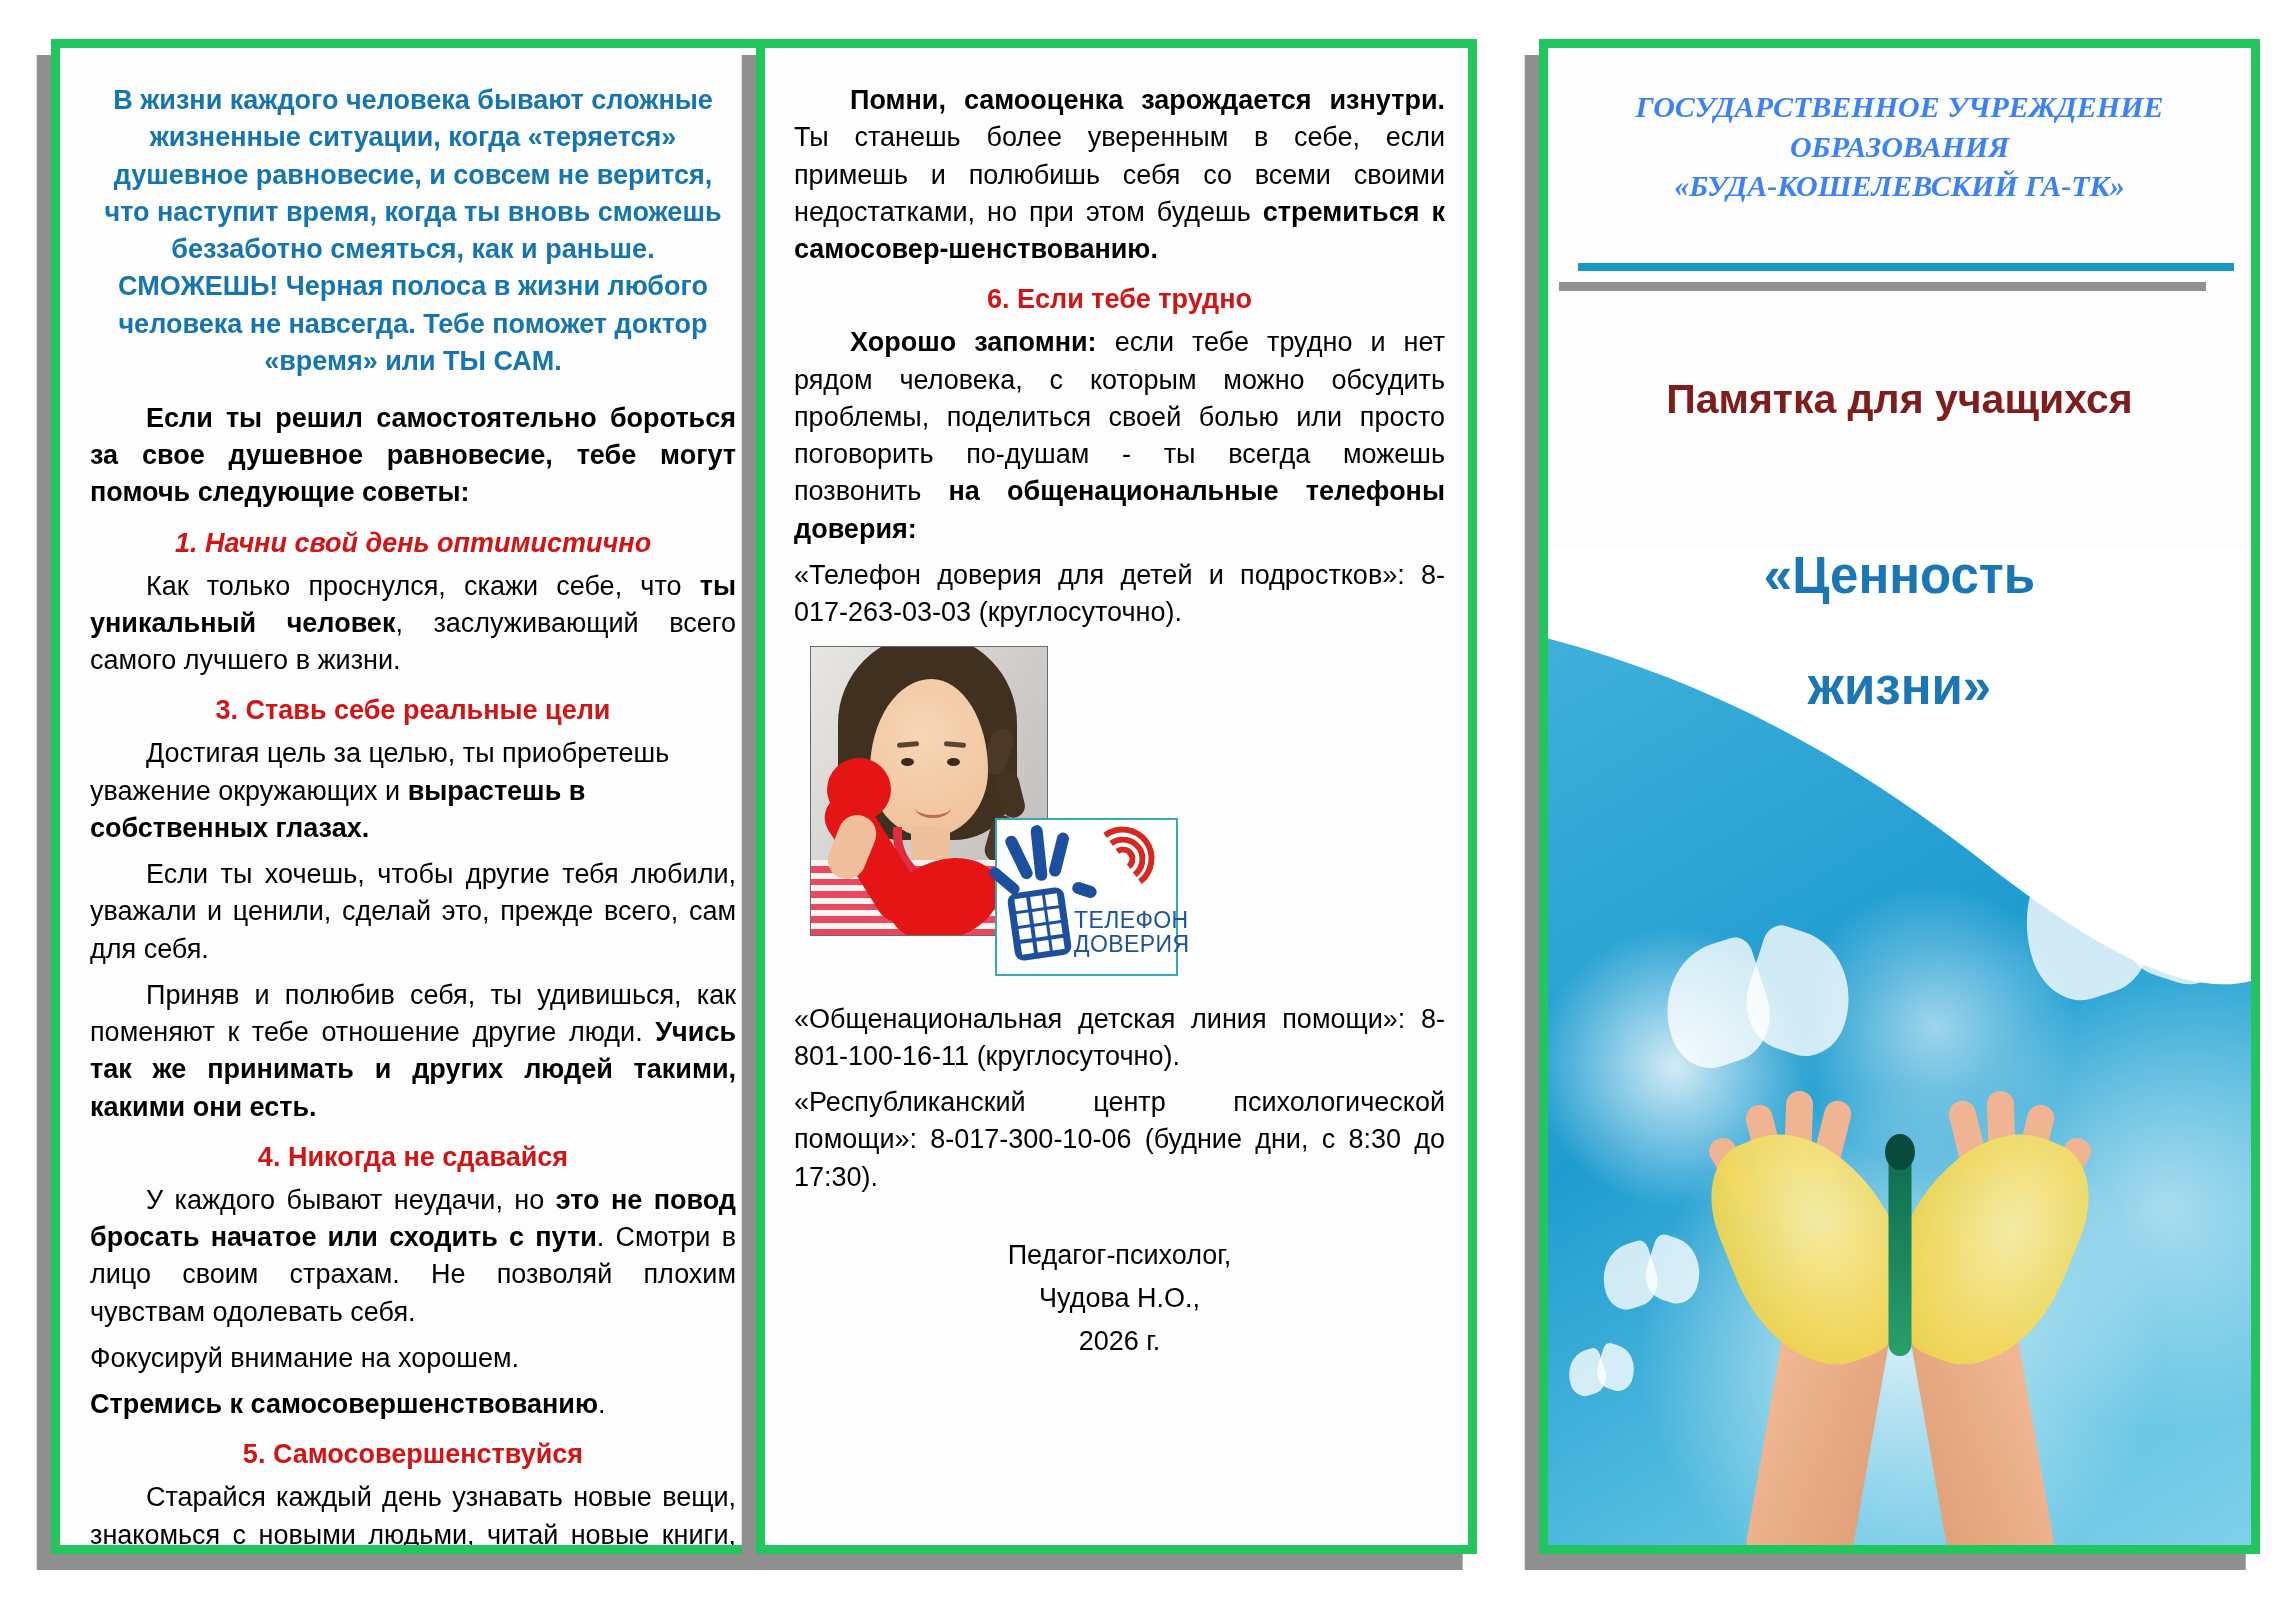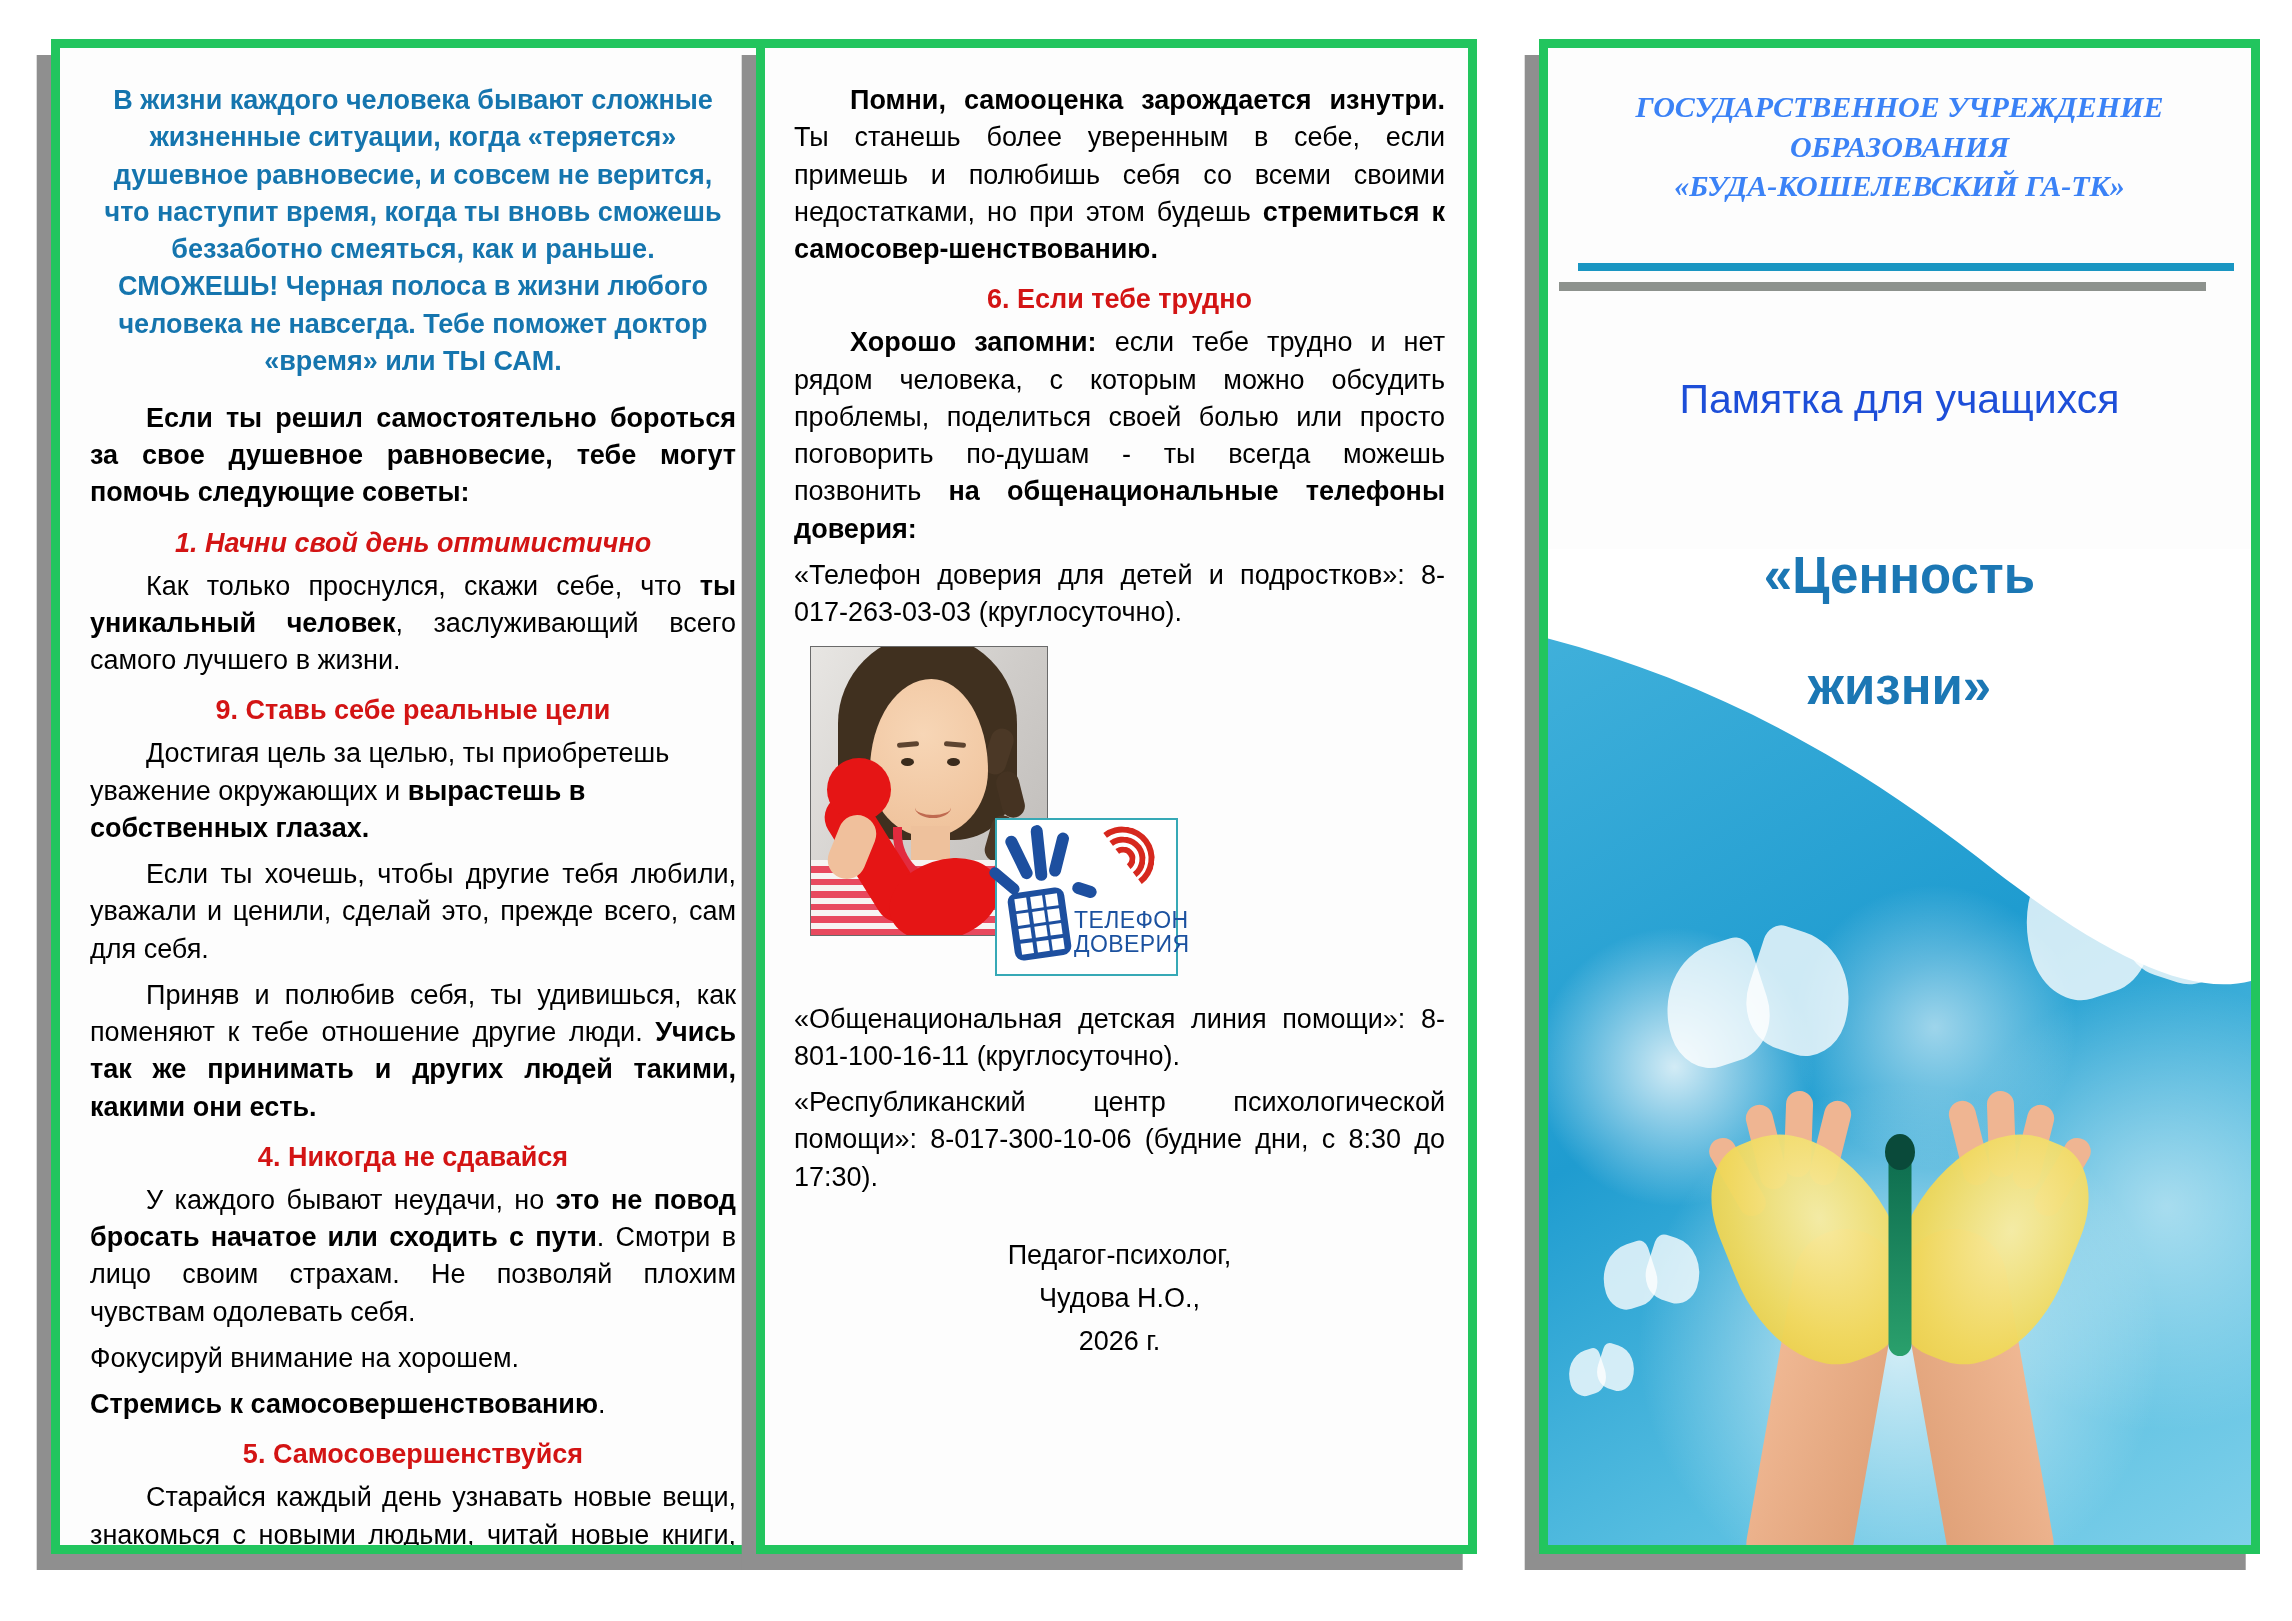--- a/index.html
+++ b/index.html
@@ -77,22 +77,22 @@
   .sig{text-align:center;font-size:27px;line-height:1.6;margin-top:38px}
   .sig span{display:block}
 
   
   .org{position:absolute;top:39px;left:21.5px;right:21.5px;text-align:center;z-index:3;
        font-family:"Liberation Serif","DejaVu Serif",serif;font-style:italic;font-weight:bold;
        font-size:30px;line-height:1.32;color:#3b82f6}
   .org span{display:block}
   .rule-t{position:absolute;top:215px;left:30px;width:656px;height:8px;background:#1a96c2;z-index:3}
   .rule-g{position:absolute;top:234px;left:10.7px;width:647px;height:9px;background:#8d928d;z-index:3}
-  .sub{position:absolute;top:328px;left:0;right:0;text-align:center;font-size:41px;font-weight:normal;
-       color:#1d4ed8;z-index:3}
+  .sub{position:absolute;top:328px;left:0;right:0;text-align:center;font-size:41px;font-weight:bold;
+       color:#7f1d1d;z-index:3}
   .btitle{position:absolute;top:498px;left:0;right:0;text-align:center;font-size:51px;font-weight:bold;
           color:#1b77b4;z-index:3}
   .btitle span{display:block}
   .btitle span + span{margin-top:52px}
 
   .art{position:absolute;left:0;right:0;bottom:0;height:996px;overflow:hidden;z-index:1;
        background-image:
          radial-gradient(circle at 18% 52%, rgba(255,255,255,.8), rgba(255,255,255,0) 18%),
          radial-gradient(circle at 55% 48%, rgba(255,255,255,.55), rgba(255,255,255,0) 22%),
          radial-gradient(circle at 50% 80%, rgba(255,255,255,.75), rgba(255,255,255,0) 30%),
@@ -136,21 +136,21 @@
 <div>
 
   <section class="panel" id="p1">
     <p class="intro">В жизни каждого человека бывают сложные жизненные ситуации, когда «теряется» душевное равновесие, и совсем не верится, что наступит время, когда ты вновь сможешь беззаботно смеяться, как и раньше. СМОЖЕШЬ! Черная полоса в жизни любого человека не навсегда. Тебе поможет доктор «время» или ТЫ САМ.</p>
 
     <p class="body just ind allbold">Если ты решил самостоятельно бороться за свое душевное равновесие, тебе могут помочь следующие советы:</p>
 
     <h4 class="tip it">1. Начни свой день оптимистично</h4>
     <p class="body just ind"><span>Как только проснулся, скажи себе, что </span><b>ты уникальный человек</b><span>, заслуживающий всего самого лучшего в жизни.</span></p>
 
-    <h4 class="tip">9. Ставь себе реальные цели</h4>
+    <h4 class="tip">3. Ставь себе реальные цели</h4>
     <p class="body ind"><span>Достигая цель за целью, ты приобретешь уважение окружающих и </span><b>вырастешь в собственных глазах.</b></p>
 
     <p class="body just ind">Если ты хочешь, чтобы другие тебя любили, уважали и ценили, сделай это, прежде всего, сам для себя.</p>
     <p class="body just ind"><span>Приняв и полюбив себя, ты удивишься, как поменяют к тебе отношение другие люди. </span><b>Учись так же принимать и других людей такими, какими они есть.</b></p>
 
     <h4 class="tip">4. Никогда не сдавайся</h4>
     <p class="body just ind"><span>У каждого бывают неудачи, но </span><b>это не повод бросать начатое или сходить с пути</b><span>. Смотри в лицо своим страхам. Не позволяй плохим чувствам одолевать себя.</span></p>
     <p class="body">Фокусируй внимание на хорошем.</p>
     <p class="body"><b>Стремись к самосовершенствованию</b><span>.</span></p>
 

